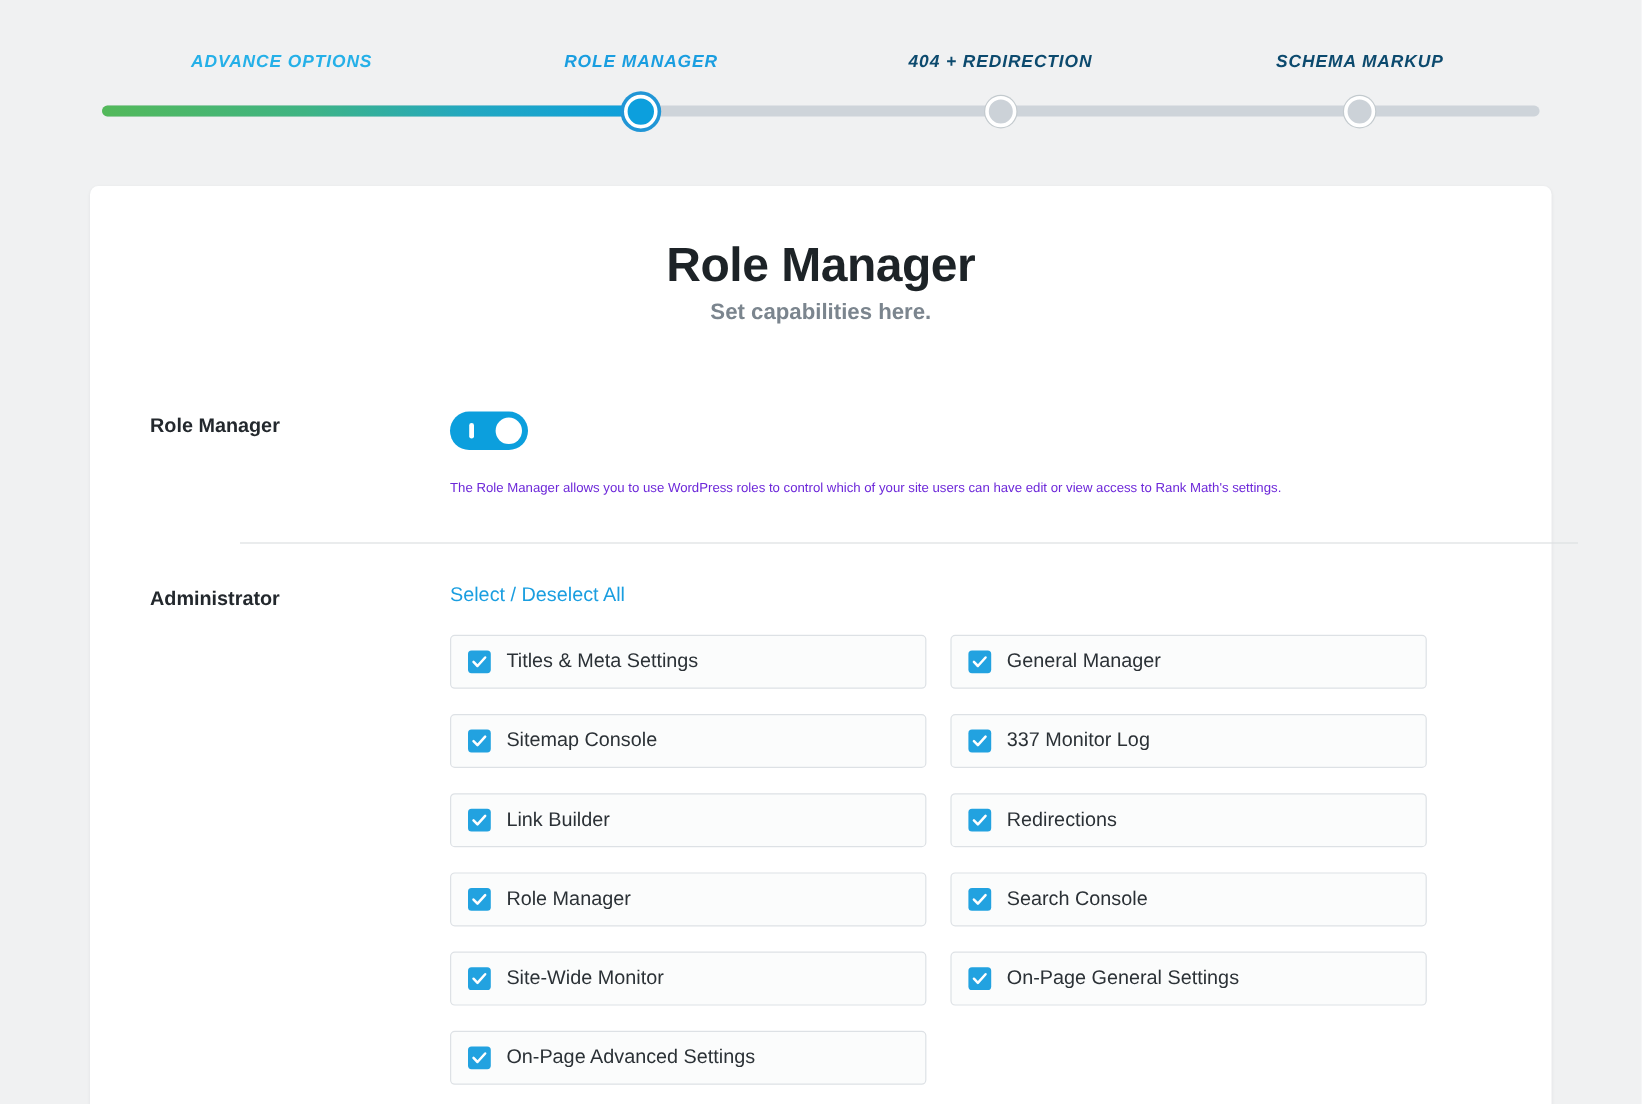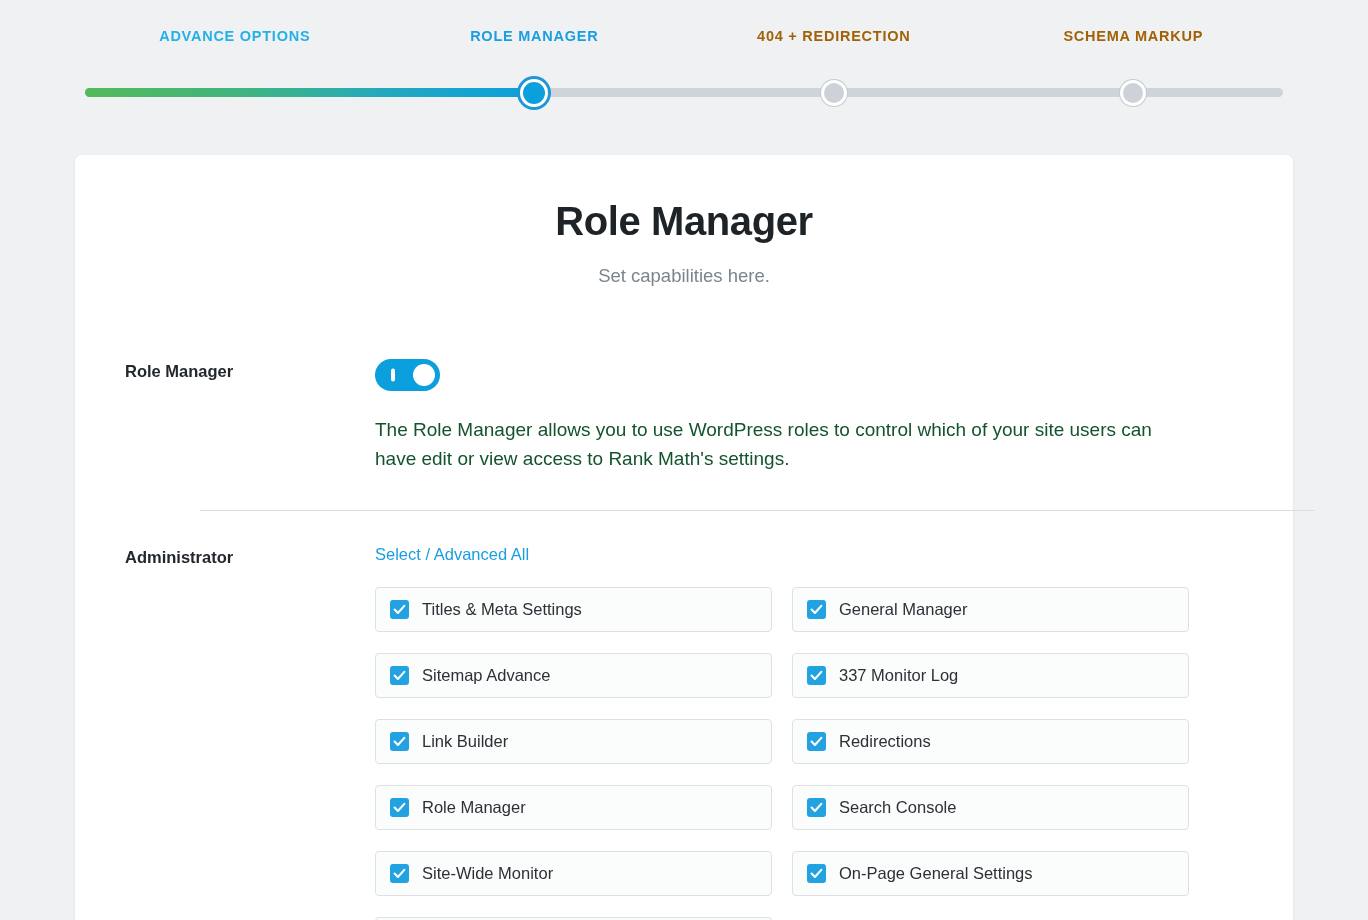--- a/index.html
+++ b/index.html
@@ -19,37 +19,38 @@
   
   .wizard {
     position: relative;
     width: 1368px;
     height: 125px;
   }
 
   .step-labels {
     position: absolute;
     left: 85px;
-    top: 28px;
+    top: 44px;
     width: 1198px;
     display: flex;
+    font-style: italic;
   }
 
   .step-label {
     flex: 1 1 0;
     text-align: center;
     font-size: 14.5px;
     font-weight: 700;
     letter-spacing: 0.75px;
     text-transform: uppercase;
     white-space: nowrap;
   }
   .step-label.done   { color: #25b0e8; }
   .step-label.active { color: #1a9ee0; }
-  .step-label.todo   { color: #a16207; }
+  .step-label.todo   { color: #0c4a6e; }
 
   .track {
     position: absolute;
     left: 85px;
     top: 88px;
     width: 1198px;
     height: 9px;
     border-radius: 5px;
     background: #ced4da;
   }
@@ -114,24 +115,24 @@
     padding-top: 44px;
   }
   .page-title {
     font-size: 40px;
     font-weight: 700;
     color: #1d2327;
     letter-spacing: -0.4px;
     line-height: 1.1;
   }
   .page-subtitle {
-    margin-top: 22px;
+    margin-top: 6px;
     font-size: 18.5px;
     color: #7b858e;
-    font-weight: 400;
+    font-weight: 700;
   }
 
   
   .field-row {
     display: flex;
     padding: 0 50px 0 50px;
   }
   .field-label {
     width: 250px;
     flex: 0 0 250px;
@@ -171,23 +172,23 @@
     top: 50%;
     transform: translateY(-50%);
     width: 4px;
     height: 13px;
     border-radius: 2px;
     background: #ffffff;
   }
 
   .toggle-desc {
     margin-top: 24px;
-    font-size: 19px;
+    font-size: 11px;
     line-height: 1.55;
-    color: #14532d;
+    color: #6d28d9;
     max-width: 812px;
   }
 
   .divider {
     margin: 36px 50px 0 125px;
     border: 0;
     border-top: 1px solid #dcdfe2;
     width: 1115px;
   }
 
@@ -288,21 +289,21 @@
       <p class="toggle-desc">The Role Manager allows you to use WordPress roles to control which of your site users can have edit or view access to Rank Math's settings.</p>
     </div>
   </div>
 
   <hr class="divider">
 
   <div class="field-row role-row">
     <div class="field-label">Administrator</div>
     <div class="field-body">
 
-      <a class="select-all">Select / Advanced All</a>
+      <a class="select-all">Select / Deselect All</a>
 
       <div class="cap-grid">
 
         <div class="cap-item">
           <span class="cbox">
             <svg width="15" height="15" viewBox="0 0 15 15">
                 <path d="M2.6 7.6 L5.9 11 L12.3 3.9" fill="none" stroke="#fff" stroke-width="2.1" stroke-linecap="round" stroke-linejoin="round"></path>
               </svg>
           </span>
           <span class="cap-label">Titles &amp; Meta Settings</span>
@@ -316,21 +317,21 @@
           </span>
           <span class="cap-label">General Manager</span>
         </div>
 
         <div class="cap-item">
           <span class="cbox">
             <svg width="15" height="15" viewBox="0 0 15 15">
                 <path d="M2.6 7.6 L5.9 11 L12.3 3.9" fill="none" stroke="#fff" stroke-width="2.1" stroke-linecap="round" stroke-linejoin="round"></path>
               </svg>
           </span>
-          <span class="cap-label">Sitemap Advance</span>
+          <span class="cap-label">Sitemap Console</span>
         </div>
 
         <div class="cap-item">
           <span class="cbox">
             <svg width="15" height="15" viewBox="0 0 15 15">
                 <path d="M2.6 7.6 L5.9 11 L12.3 3.9" fill="none" stroke="#fff" stroke-width="2.1" stroke-linecap="round" stroke-linejoin="round"></path>
               </svg>
           </span>
           <span class="cap-label">337 Monitor Log</span>
         </div>

